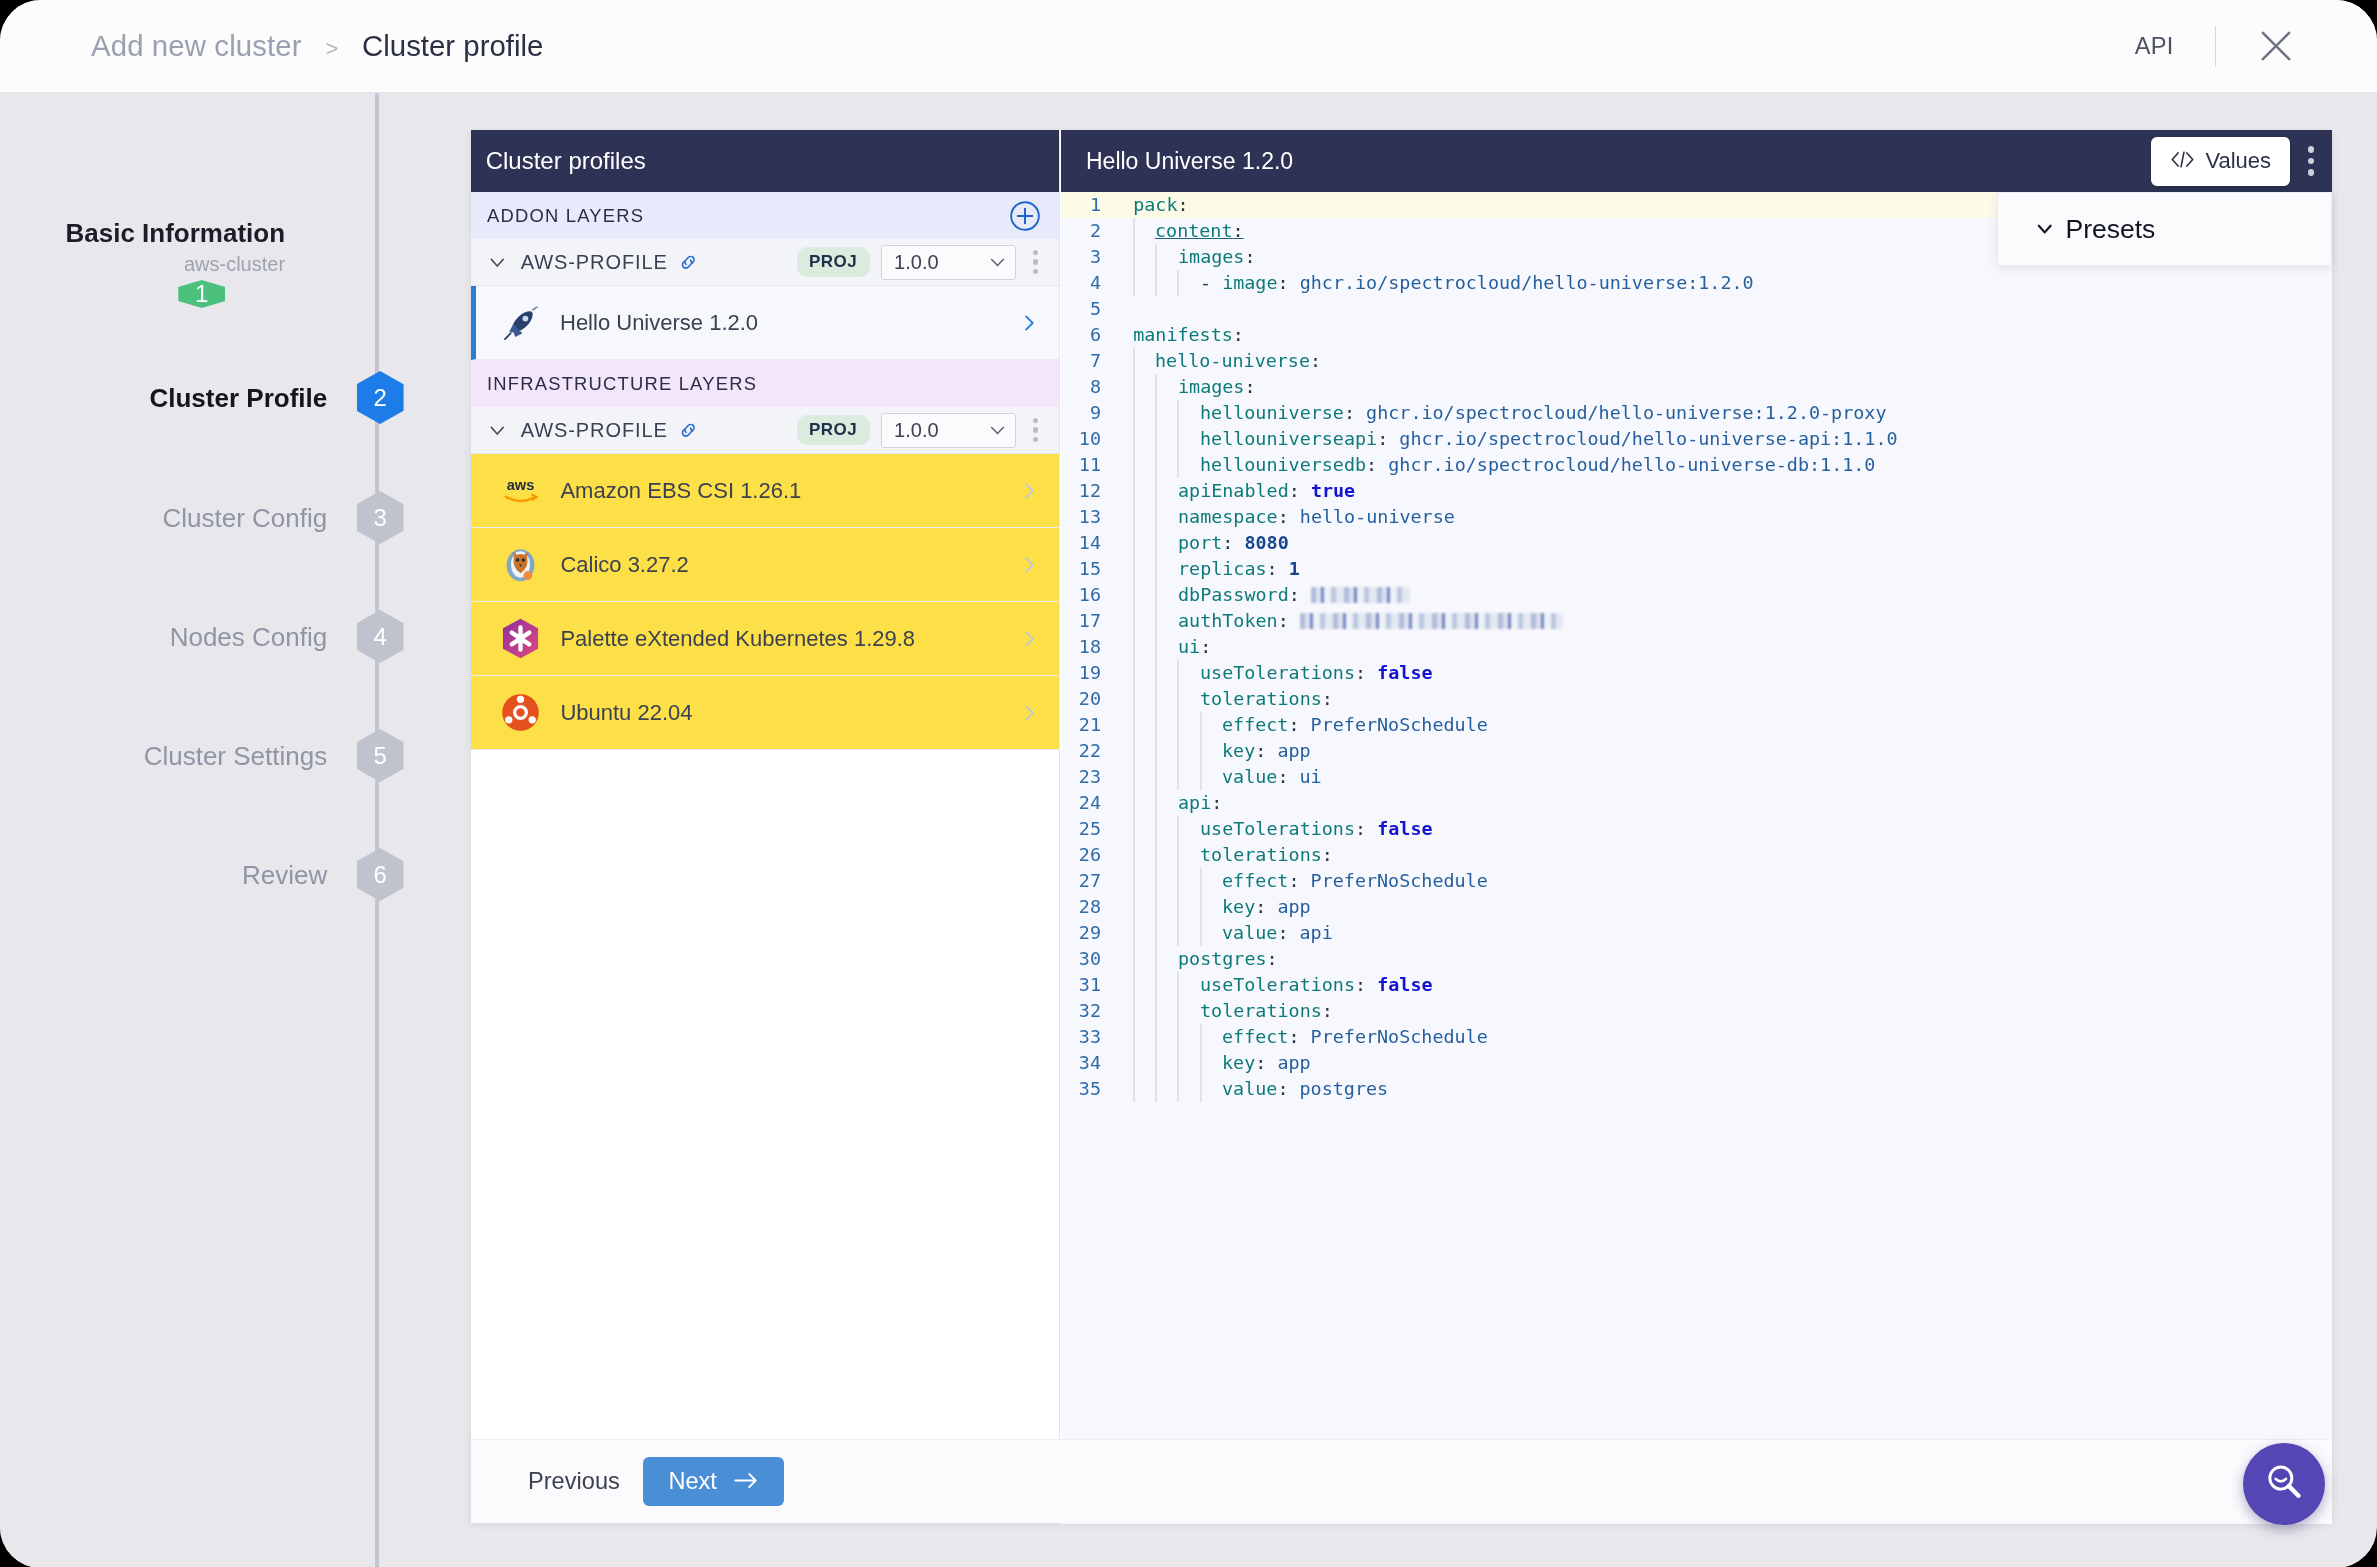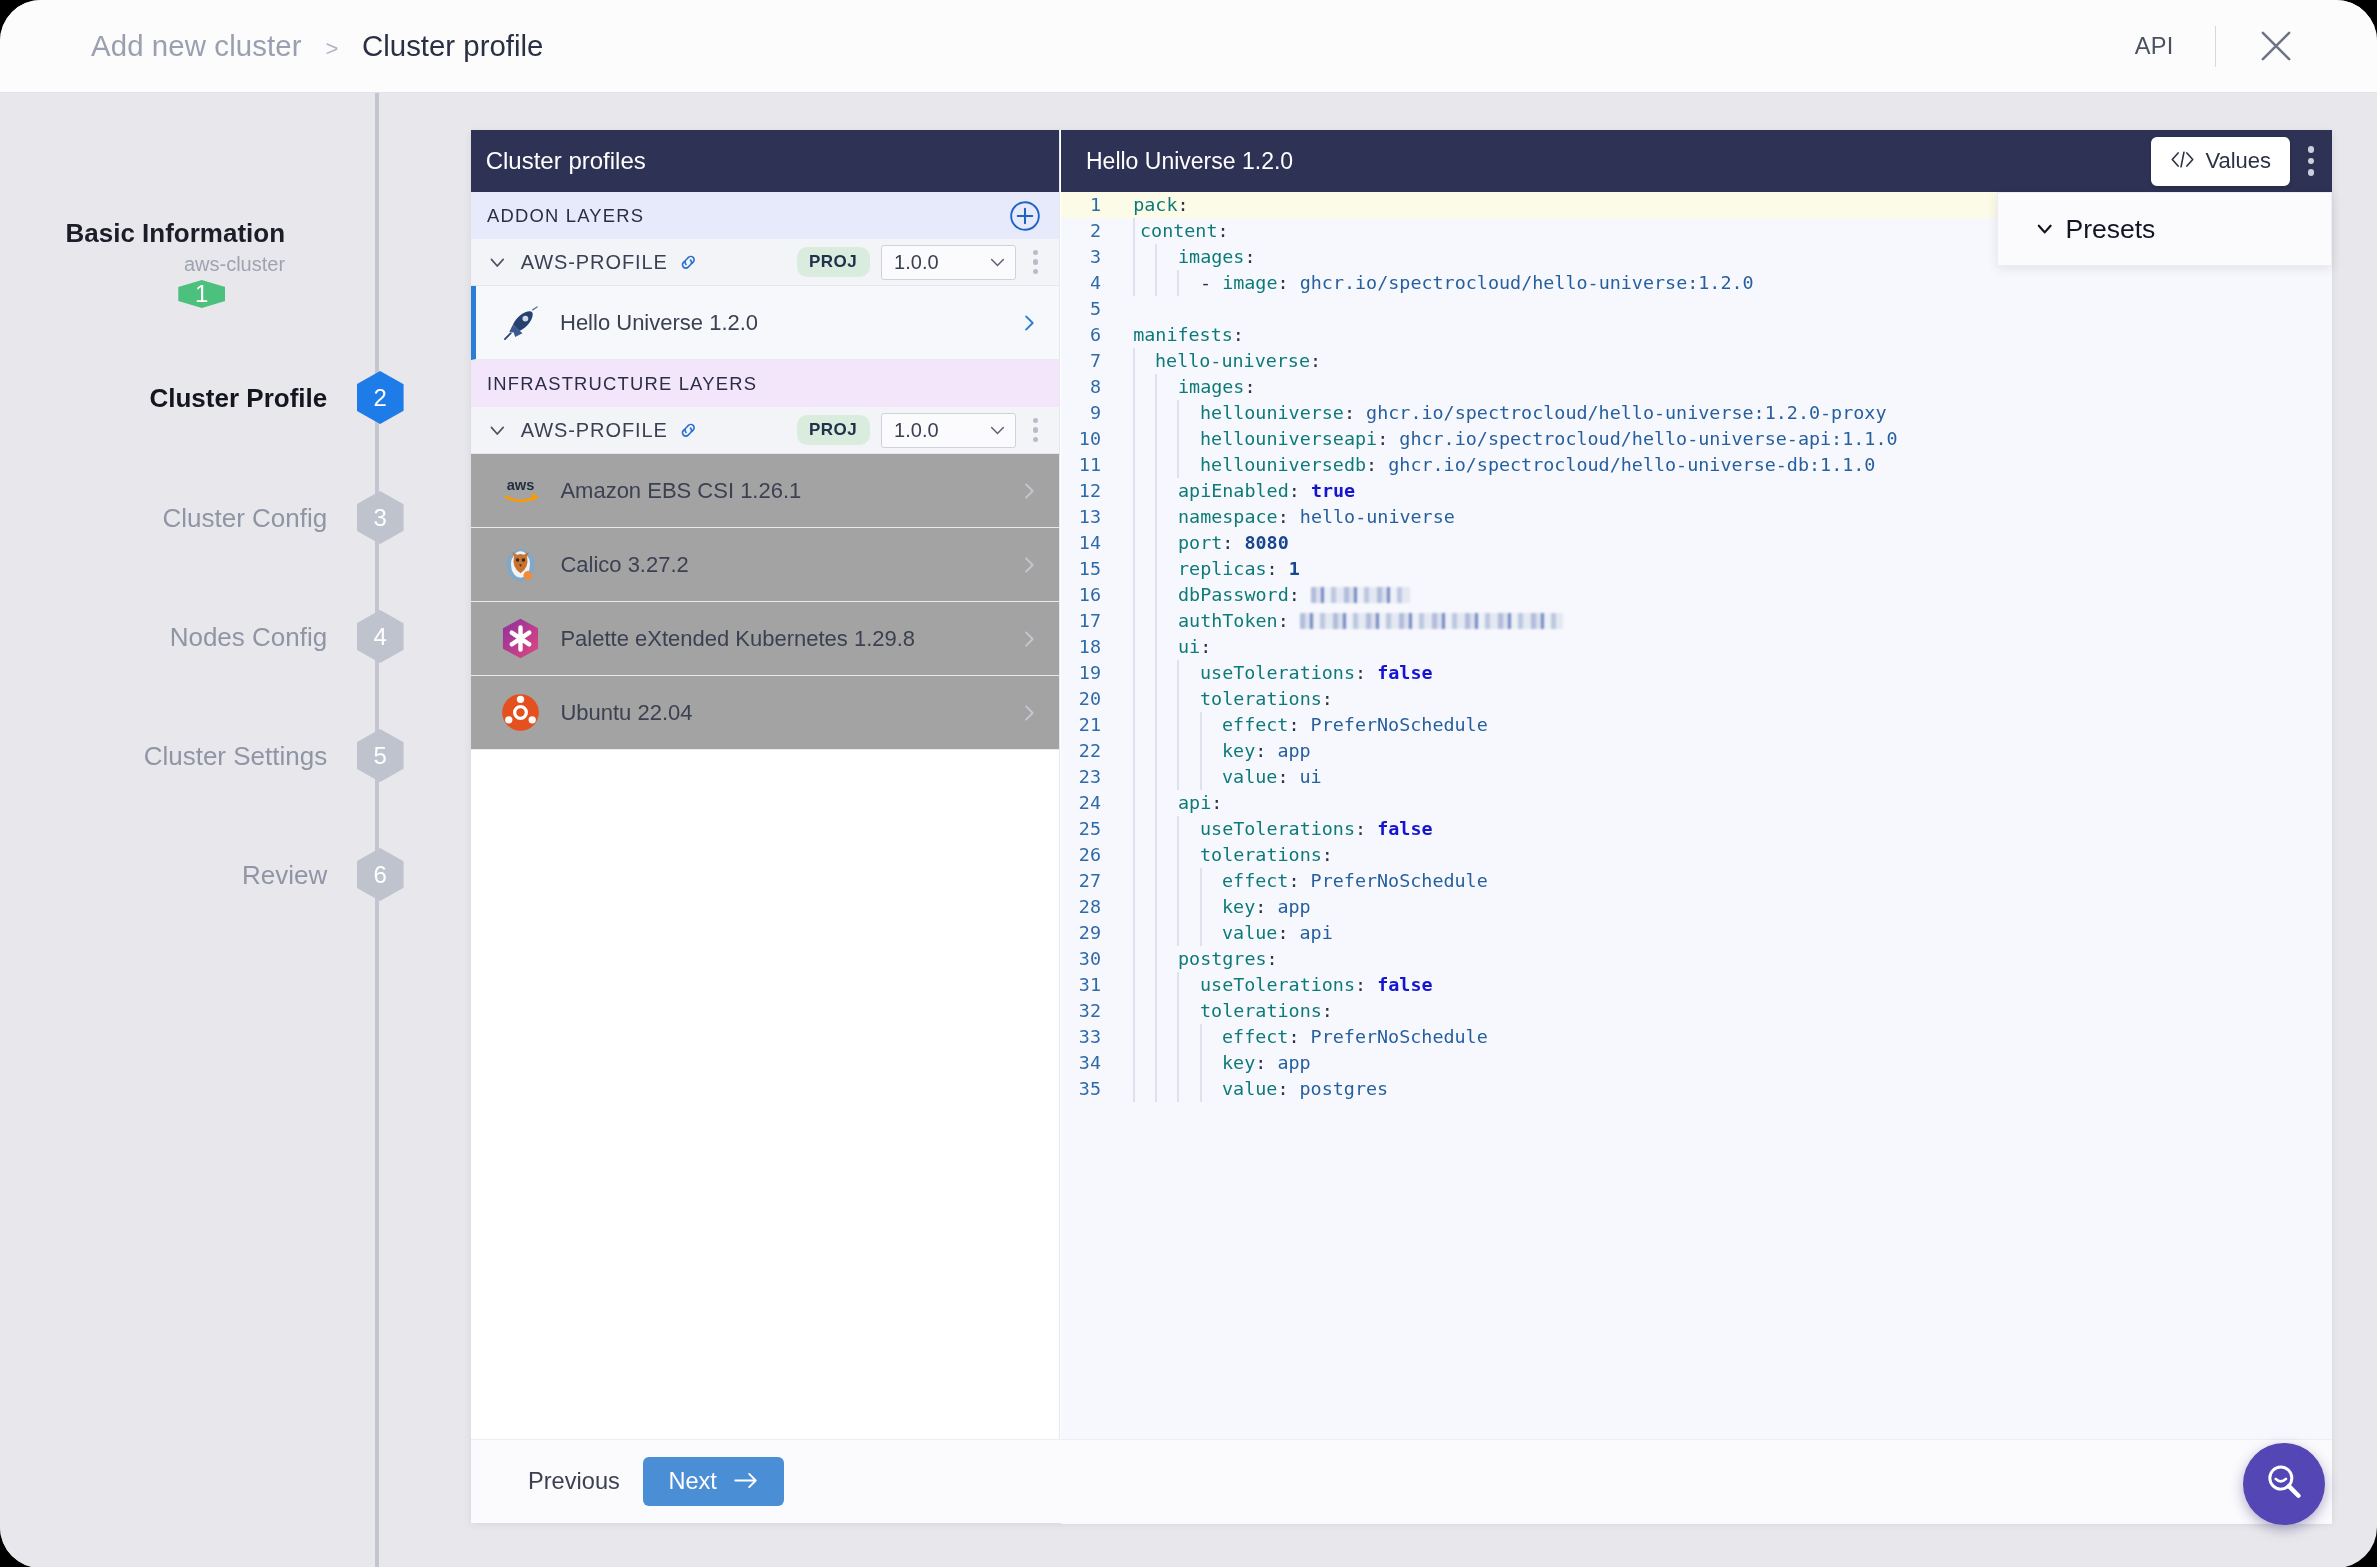--- a/index.html
+++ b/index.html
@@ -131,21 +131,21 @@
     border: 0.7px solid #cfd2dd; background: #fbfbfd; border-radius: 2.9px;
     display: flex; align-items: center; padding: 0 8.8px 0 11.8px;
   }
   .version-value { font-size: 20px; color: #3a3f52; }
   .version-chevron { margin-left: auto; width: 19px; height: 19px; }
   .kebab { width: 26.5px; margin-left: 5.9px; display: flex;
            flex-direction: column; align-items: center; gap: 4.4px; }
   .kebab i { width: 5.2px; height: 5.2px; border-radius: 50%; background: #b9bcc8; display: block; }
 
   .layer-row {
-    height: 74px; background: #a3a3a3;
+    height: 74px; background: #fde047;
     border-bottom: 0.7px solid #e9eaf0;
     display: flex; align-items: center; padding-left: 29.4px; padding-right: 19px;
     position: relative;
   }
   .layer-row.selected { background: #f7f8fc; border-left: 5.2px solid #2a7fd4; padding-left: 24px; }
   .layer-icon { width: 41px; height: 41px; flex: none; display: flex; align-items: center; justify-content: center; }
   .layer-label { font-size: 22px; color: #3c4152; margin-left: 19px; white-space: nowrap; }
   .row-chevron { margin-left: auto; width: 22px; height: 22px; }
 
   
@@ -506,21 +506,21 @@
 
       <div id="code-area">
         <div id="code-host">
             <div class="code-line highlight">
               <span class="ln">1</span>
               <span class="code-text" style="margin-left: 13.2px;"><span class="tok-key">pack</span><span class="tok-punct">:</span></span>
             </div>
             <div class="code-line">
               <span class="ln">2</span>
               <span class="indent-guide" style="left: 72px;"></span>
-              <span class="code-text" style="margin-left: 20px;"><span class="tok-key">content</span><span class="tok-punct">:</span></span>
+              <span class="code-text" style="margin-left: 35px; text-decoration: underline;"><span class="tok-key">content</span><span class="tok-punct">:</span></span>
             </div>
             <div class="code-line">
               <span class="ln">3</span>
               <span class="indent-guide" style="left: 72px;"></span>
               <span class="indent-guide" style="left: 94px;"></span>
               <span class="code-text" style="margin-left: 58px;"><span class="tok-key">images</span><span class="tok-punct">:</span></span>
             </div>
             <div class="code-line">
               <span class="ln">4</span>
               <span class="indent-guide" style="left: 72px;"></span>

